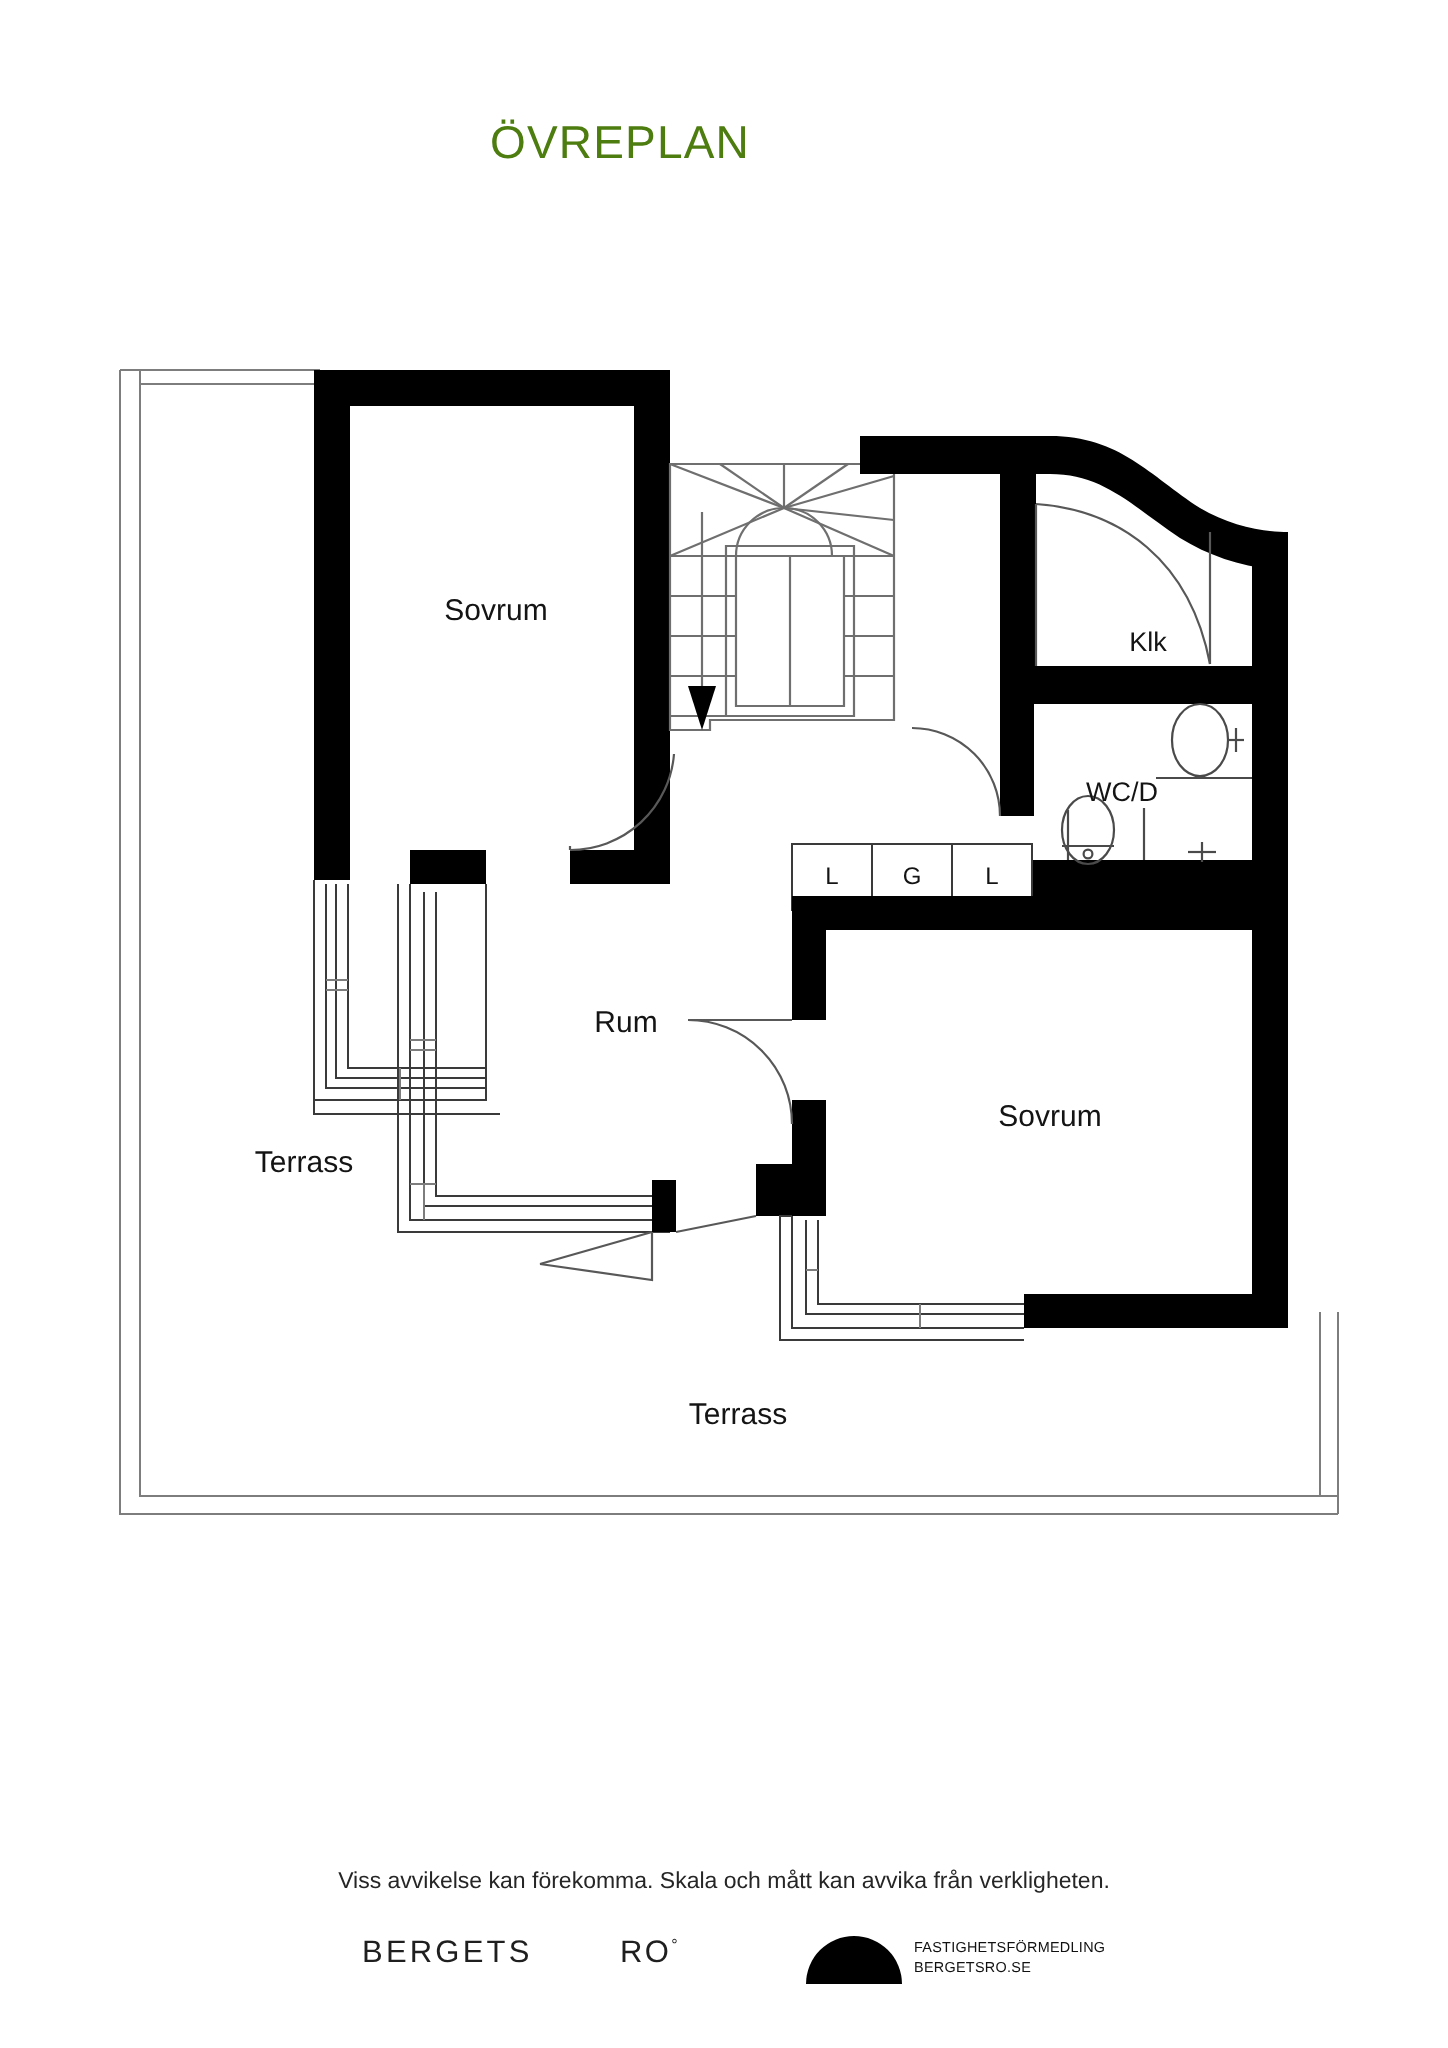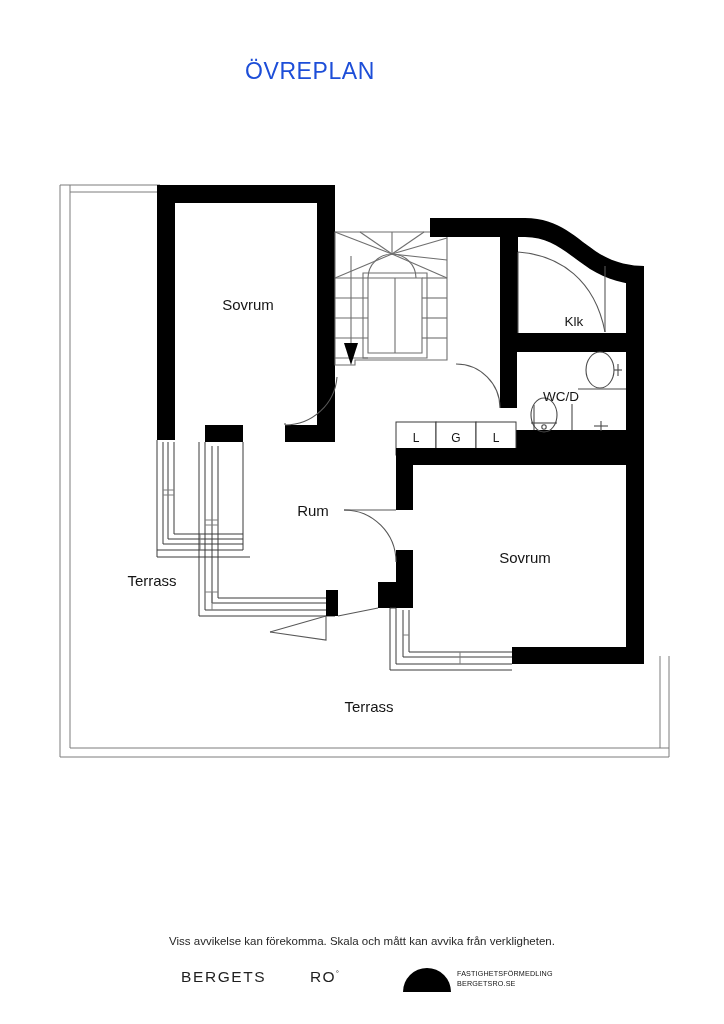--- a/index.html
+++ b/index.html
@@ -23,21 +23,21 @@
     background: #ffffff;
   }
   #plan-title {
     position: absolute;
     left: 0;
     top: 58px;
     width: 620px;
     text-align: center;
     font-size: 23px;
     letter-spacing: 0.6px;
-    color: #1d4ed8;
+    color: #4d7c0f;
     font-weight: 400;
   }
   #floorplan-svg {
     position: absolute;
     left: 0;
     top: 120px;
     width: 724px;
     height: 700px;
     display: block;
   }

